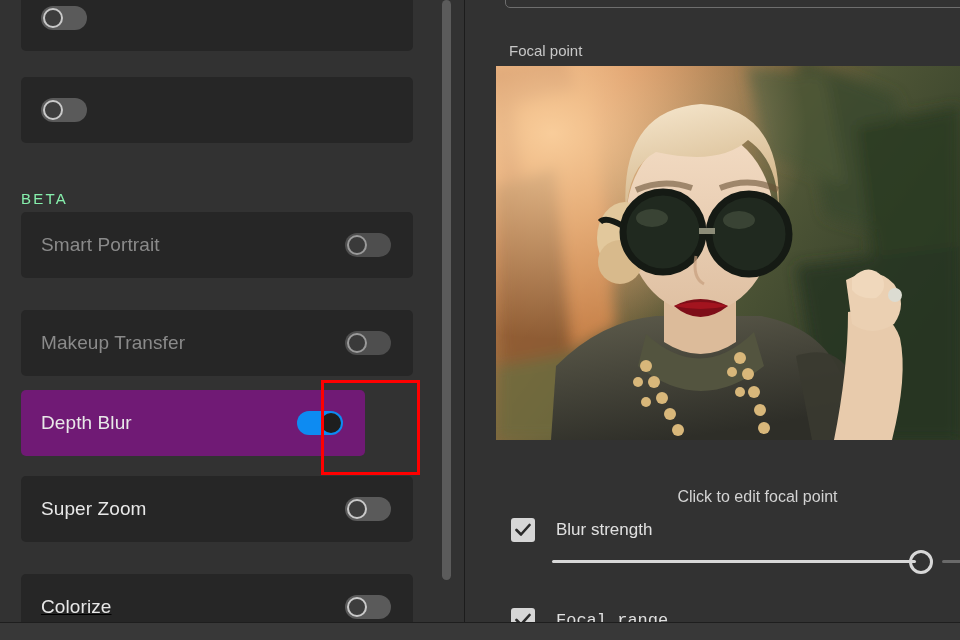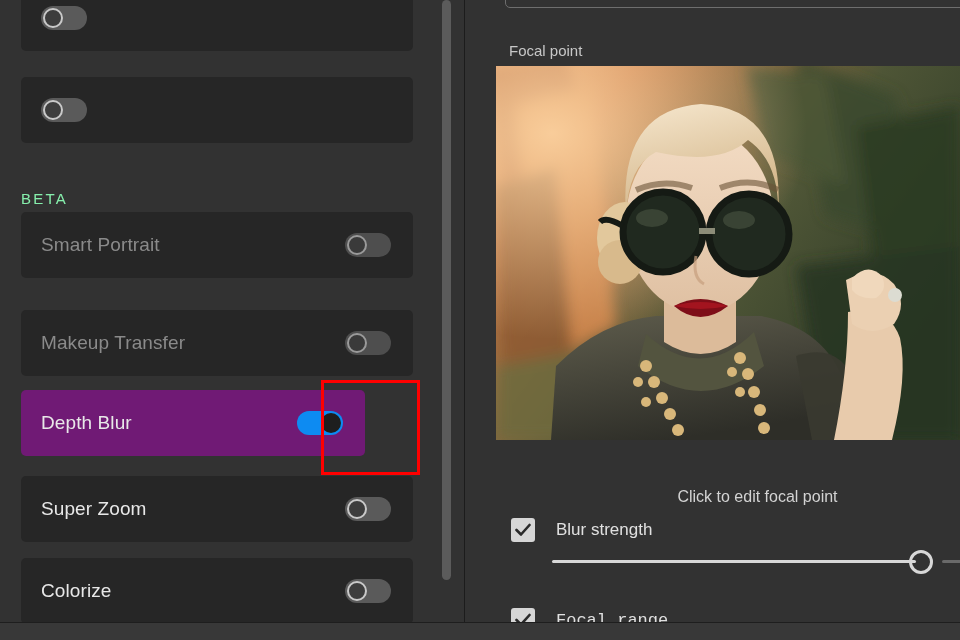--- a/index.html
+++ b/index.html
@@ -257,21 +257,21 @@
           <div class="toggle on">
             <div class="knob"></div>
           </div>
         </div>
         <div class="filter-row" style="top: 476px; text-align: right;">
           <div class="filter-label">Super Zoom</div>
           <div class="toggle">
             <div class="knob"></div>
           </div>
         </div>
-        <div class="filter-row" style="top: 558px;">
+        <div class="filter-row" style="top: 574px; text-decoration: underline;">
           <div class="filter-label">Colorize</div>
           <div class="toggle">
             <div class="knob"></div>
           </div>
         </div>
       </div>
     <div class="section-header" id="section-header" style="top: 190px;">BETA</div>
   </div>
 
   <div id="sb-track"></div>

